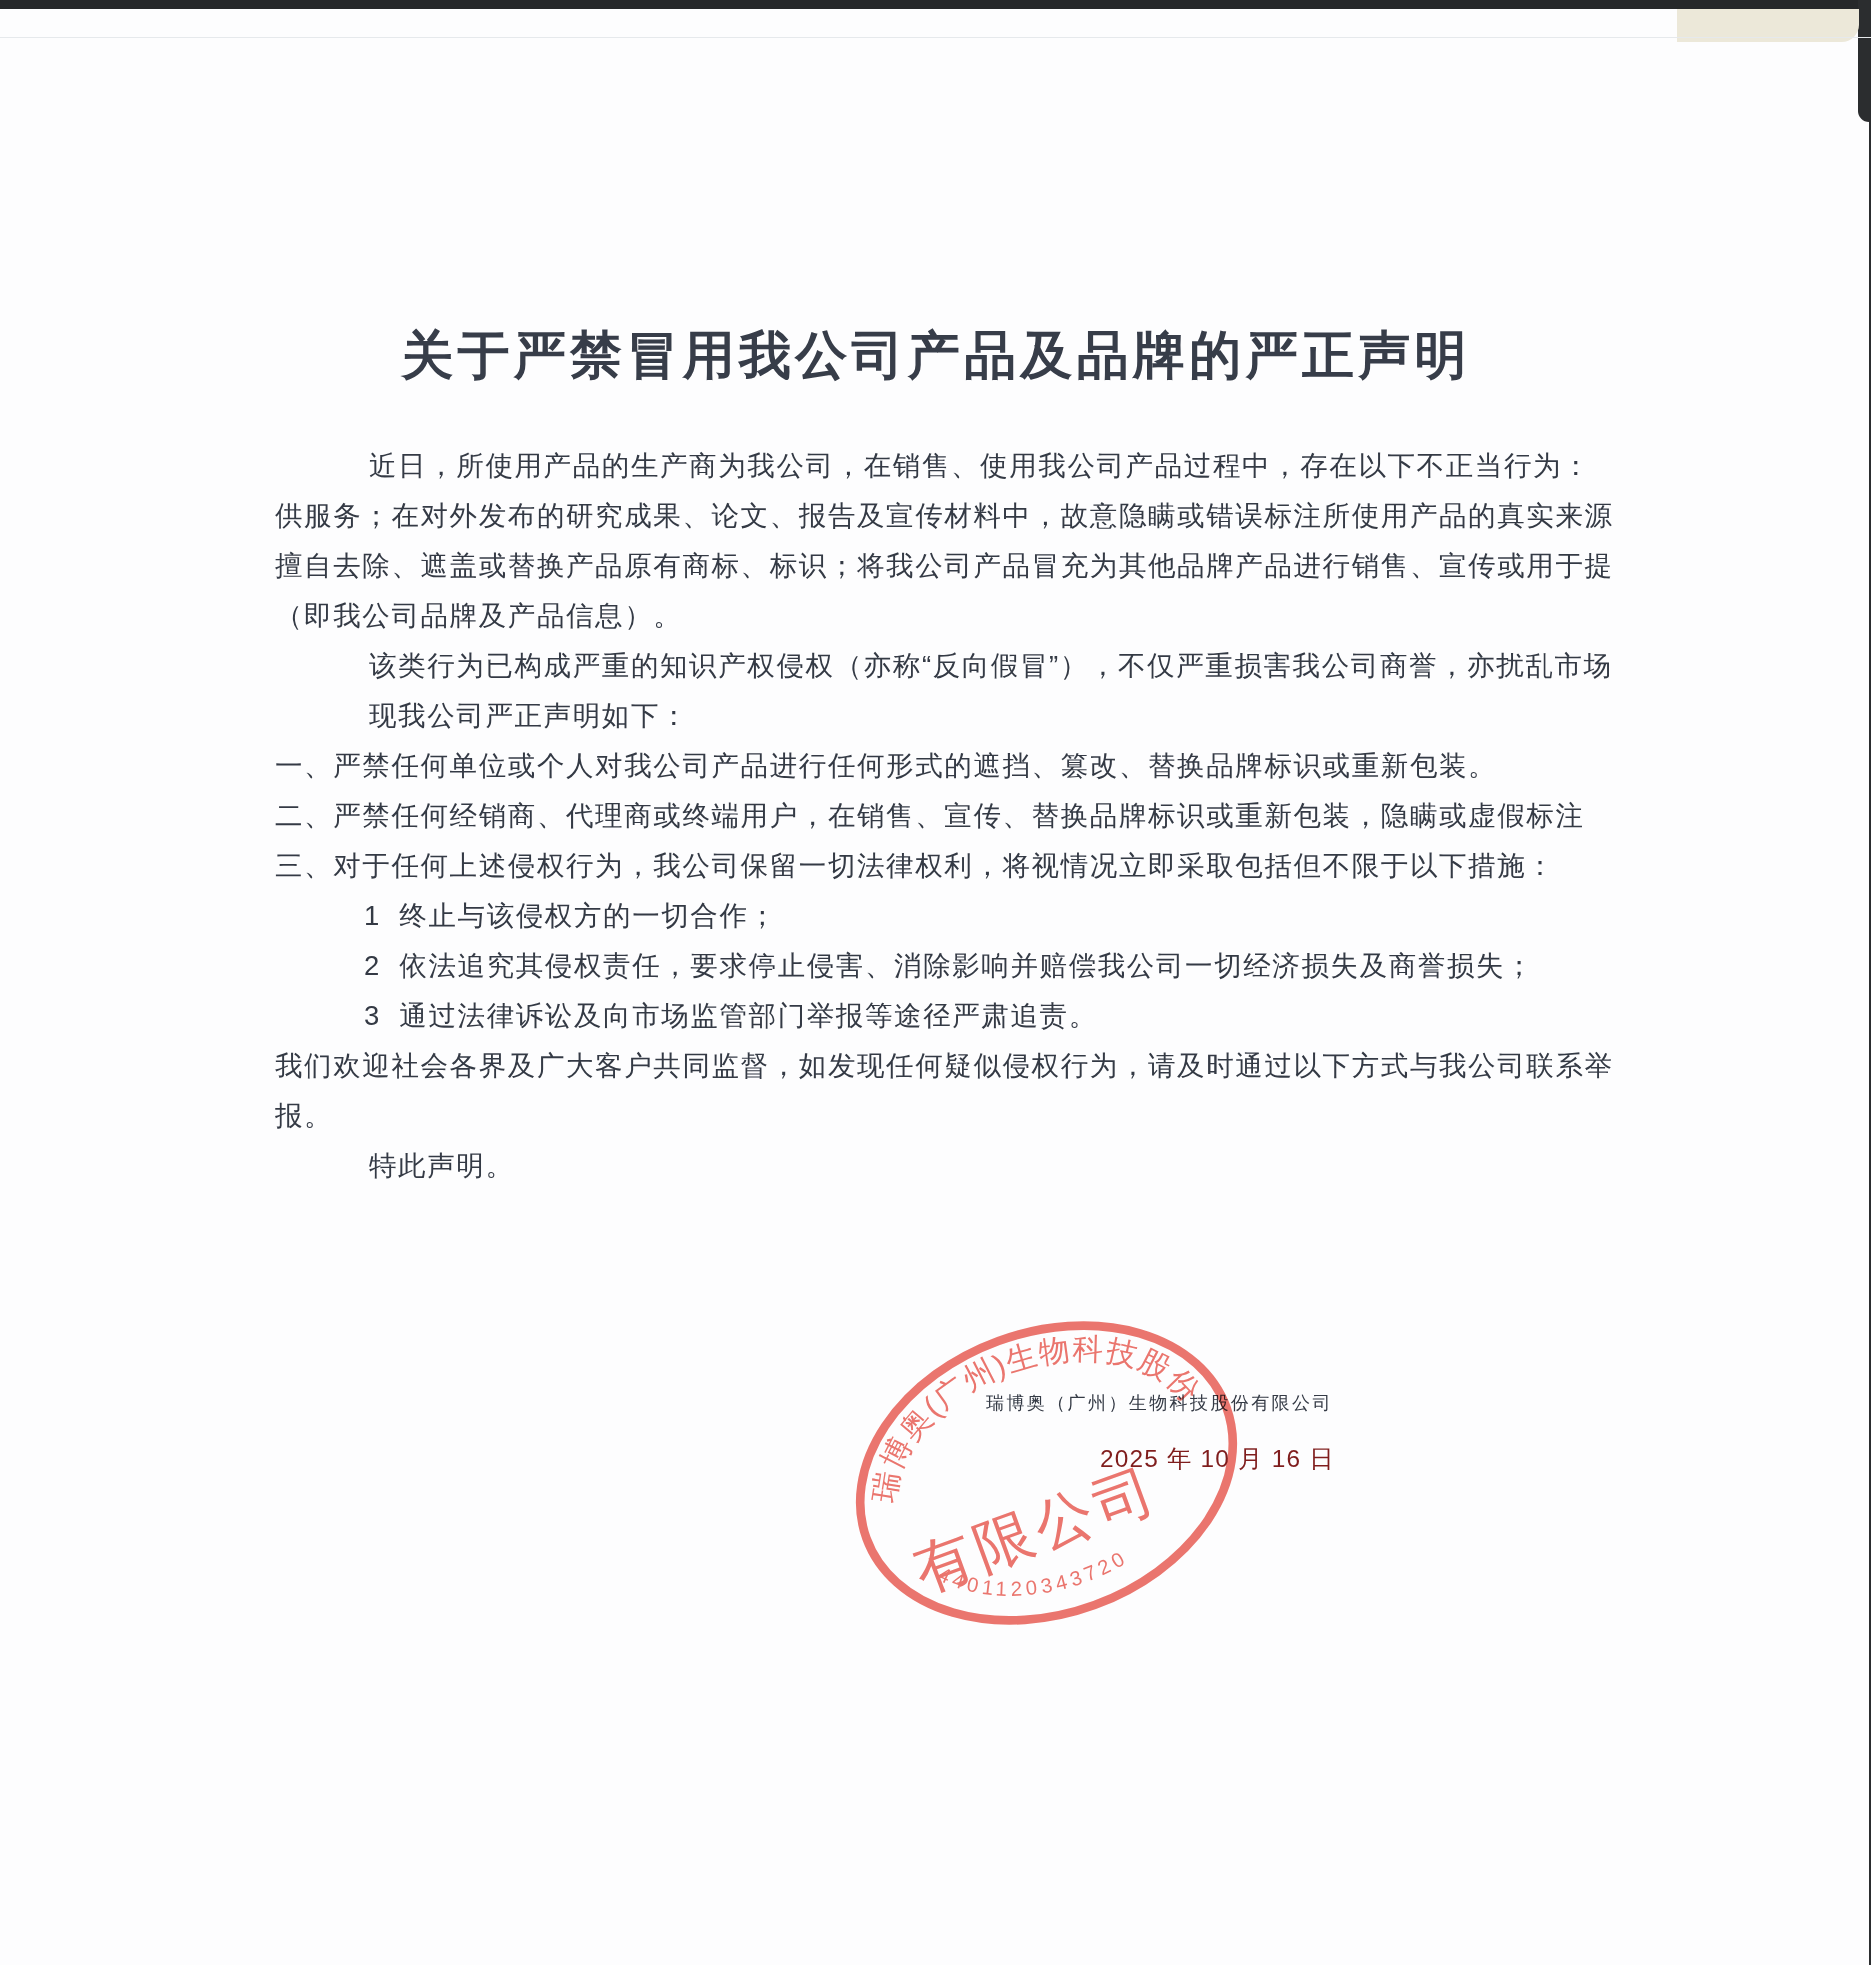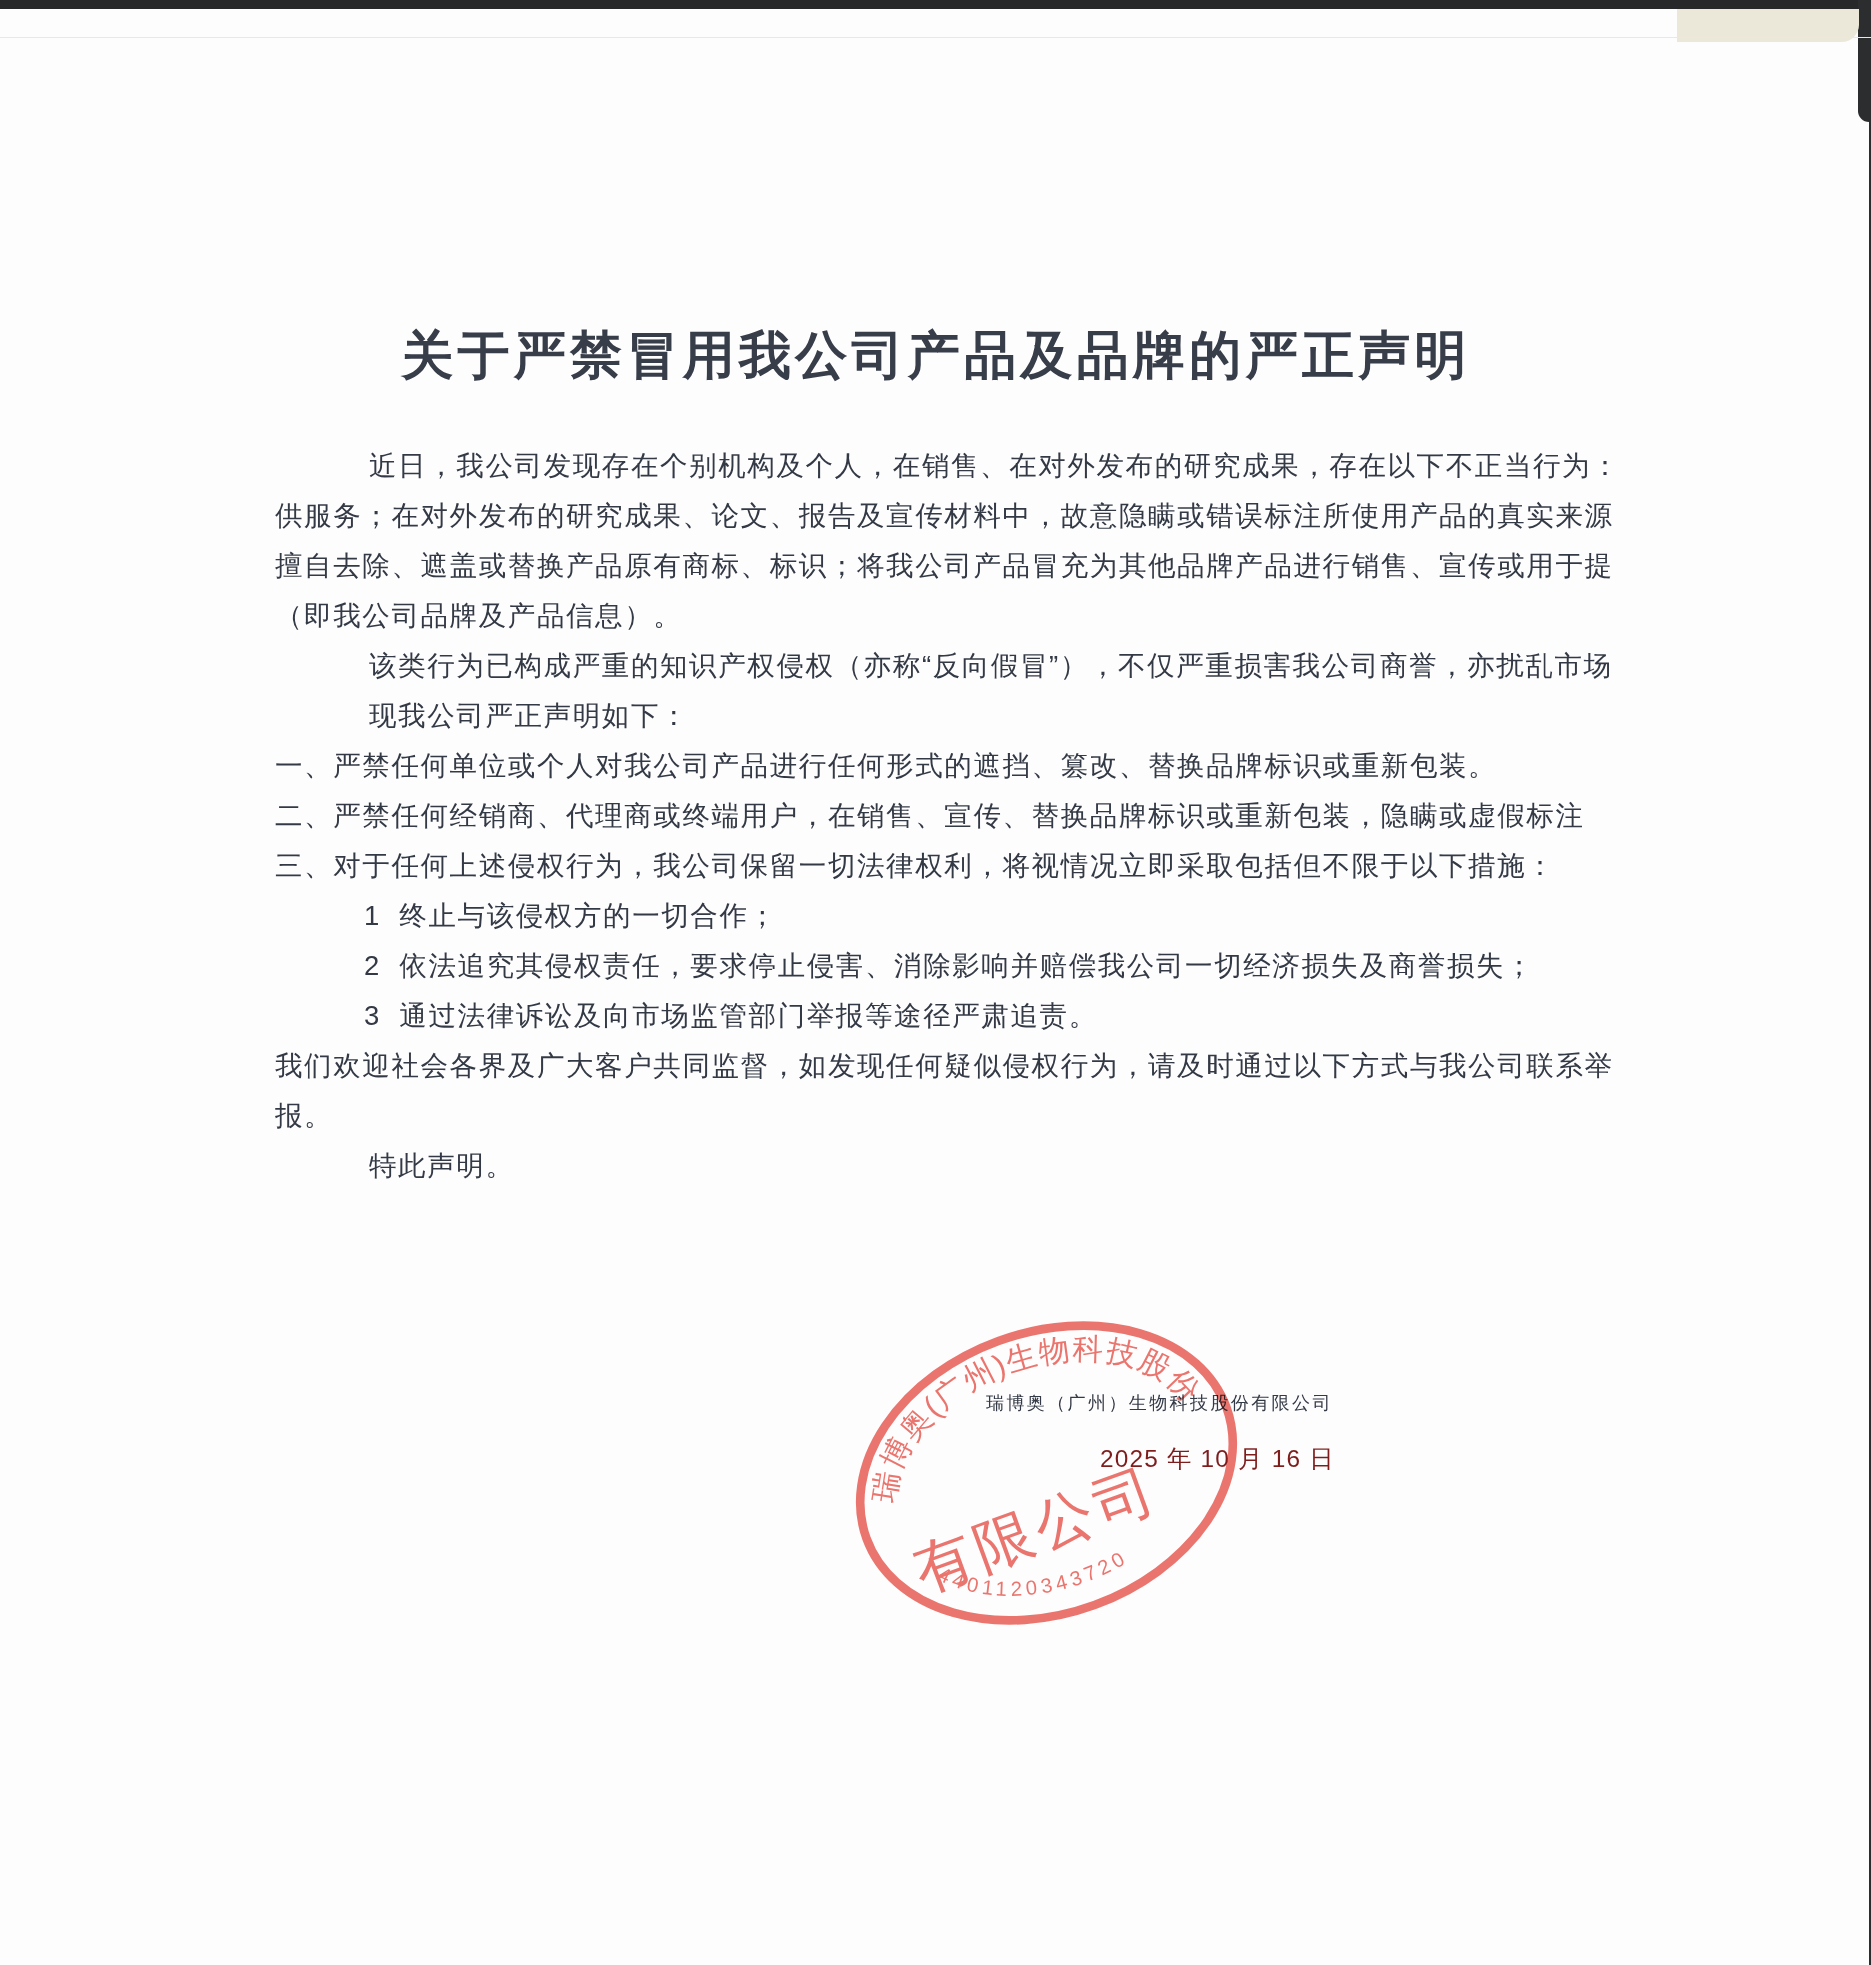--- a/index.html
+++ b/index.html
@@ -77,21 +77,21 @@
 
   <div class="scan-top-bar"></div>
   <div class="scan-right-patch"></div>
   <div class="scan-cream"></div>
   <div class="scan-right-stripe"></div>
   <div class="page-edge-line"></div>
 
   <div class="doc-title">关于严禁冒用我公司产品及品牌的严正声明</div>
 
   <div class="body-block">
-    <div class="doc-line ind-para">近日，我公司发现存在个别机构及个人，在销售、在对外发布的研究成果，存在以下不正当行为：</div>
+    <div class="doc-line ind-para">近日，所使用产品的生产商为我公司，在销售、使用我公司产品过程中，存在以下不正当行为：</div>
     <div class="doc-line">供服务；在对外发布的研究成果、论文、报告及宣传材料中，故意隐瞒或错误标注所使用产品的真实来源</div>
     <div class="doc-line">擅自去除、遮盖或替换产品原有商标、标识；将我公司产品冒充为其他品牌产品进行销售、宣传或用于提</div>
     <div class="doc-line">（即我公司品牌及产品信息）。</div>
     <div class="doc-line ind-para">该类行为已构成严重的知识产权侵权（亦称“反向假冒”），不仅严重损害我公司商誉，亦扰乱市场</div>
     <div class="doc-line ind-para">现我公司严正声明如下：</div>
     <div class="doc-line">一、严禁任何单位或个人对我公司产品进行任何形式的遮挡、篡改、替换品牌标识或重新包装。</div>
     <div class="doc-line">二、严禁任何经销商、代理商或终端用户，在销售、宣传、替换品牌标识或重新包装，隐瞒或虚假标注</div>
     <div class="doc-line">三、对于任何上述侵权行为，我公司保留一切法律权利，将视情况立即采取包括但不限于以下措施：</div>
     <div class="doc-line ind-sub">1  终止与该侵权方的一切合作；</div>
     <div class="doc-line ind-sub">2  依法追究其侵权责任，要求停止侵害、消除影响并赔偿我公司一切经济损失及商誉损失；</div>

